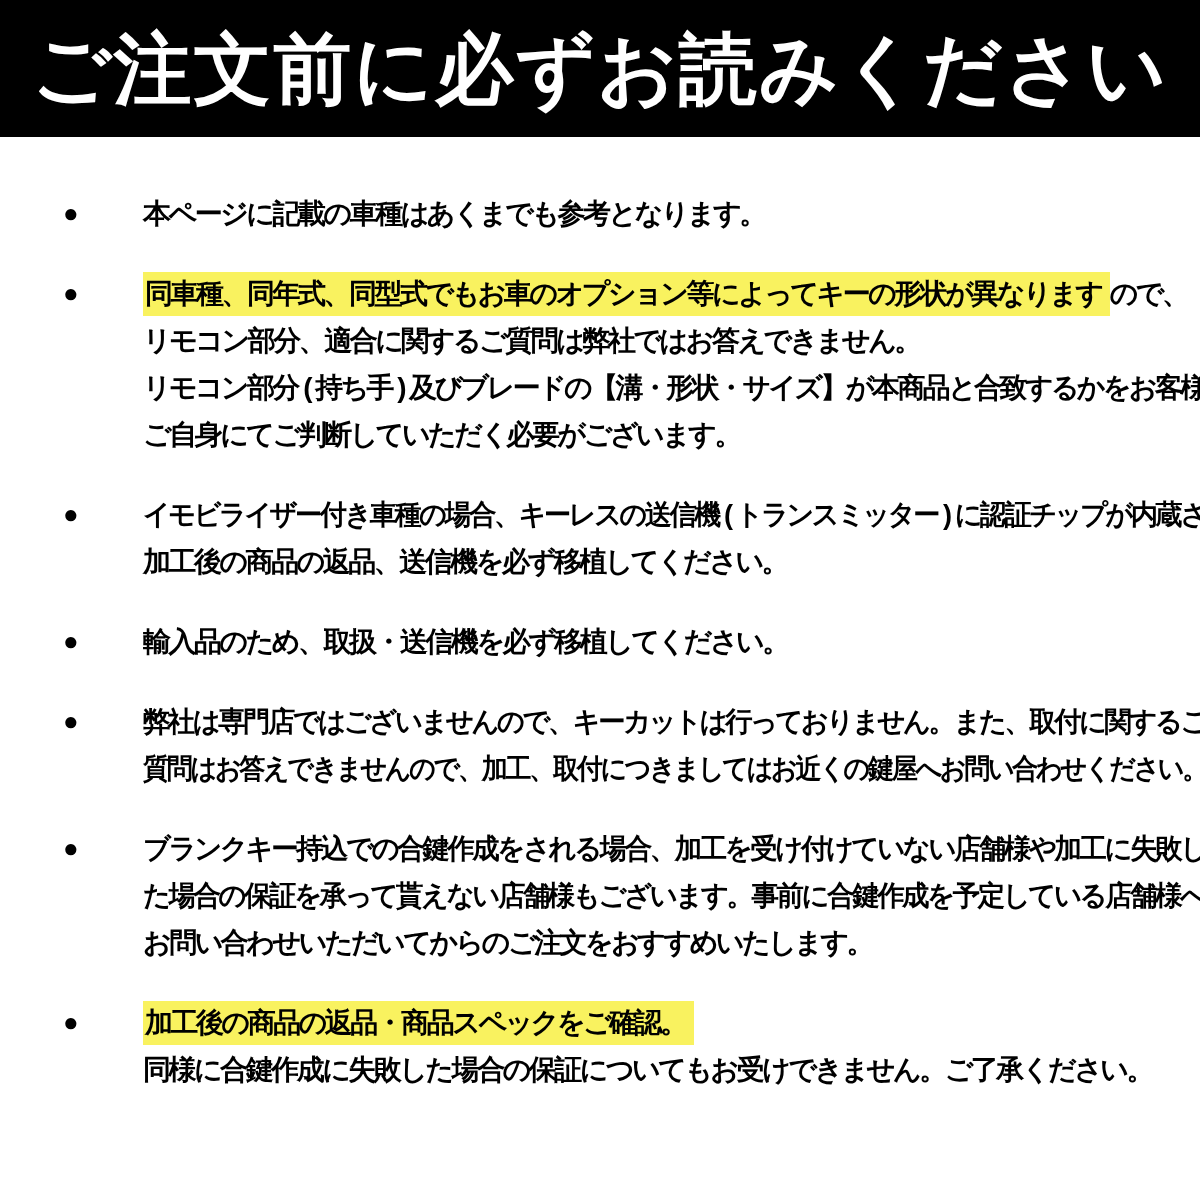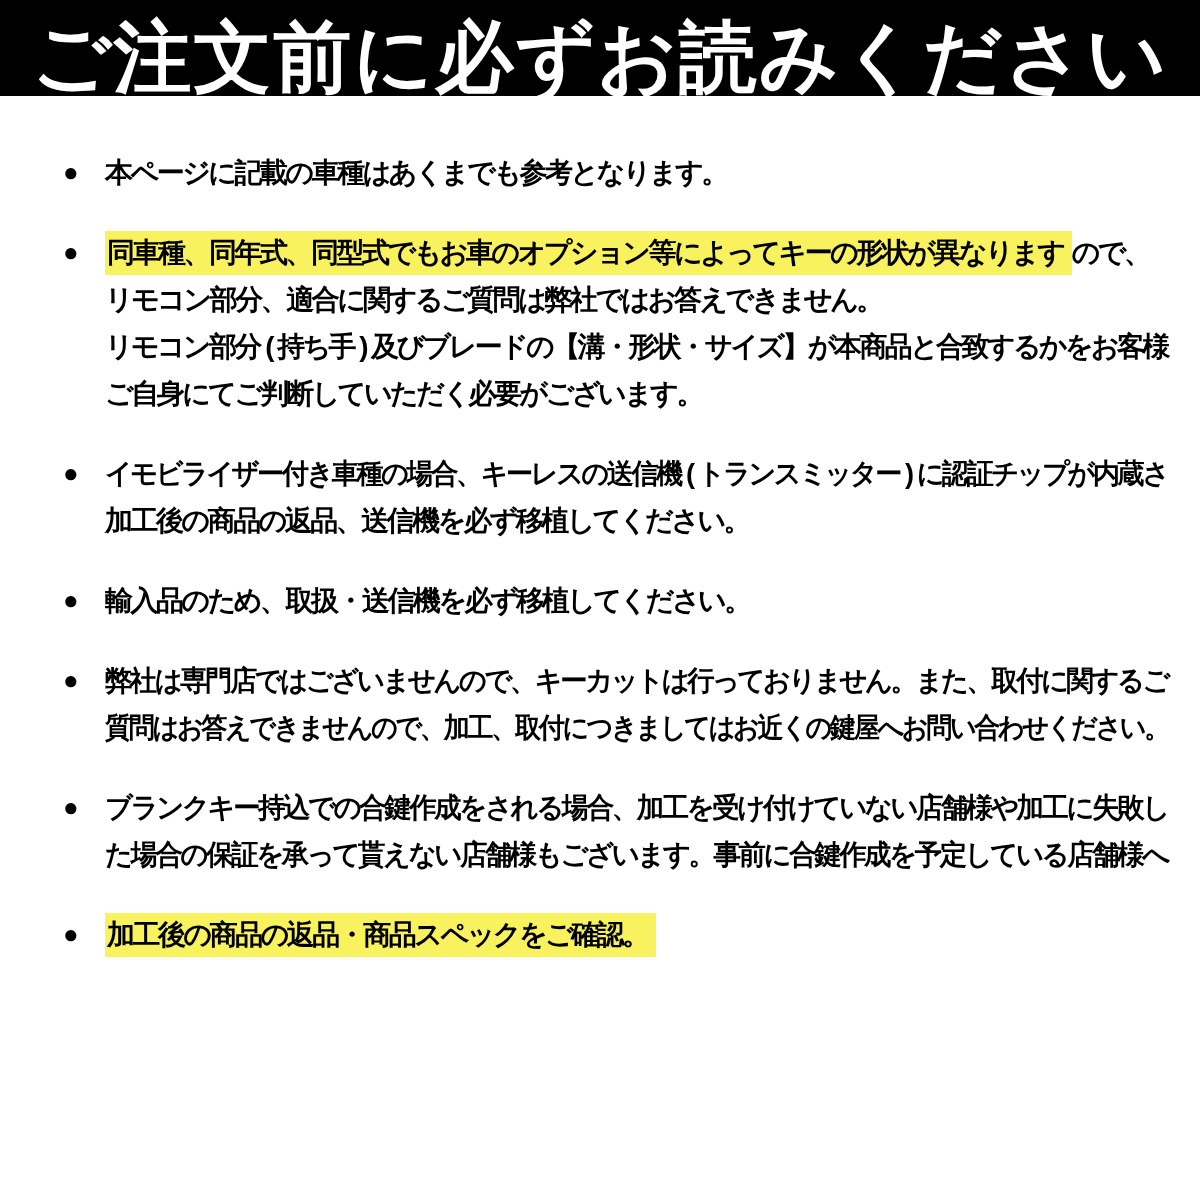--- a/index.html
+++ b/index.html
@@ -9,24 +9,24 @@
   body {
     width: 1200px;
     height: 1200px;
     background: var(--body-bg, #ffffff);
     color: var(--text, #000000);
     font-family: "Liberation Sans", "DejaVu Sans", sans-serif;
     font-weight: 700;
     overflow: hidden;
   }
   .header {
-    height: 96px;
+    height: 137px;
     background: var(--header-bg, #000000);
     display: flex;
-    align-items: flex-end;
+    align-items: center;
     justify-content: center;
   }
   .header-title {
     color: var(--header-text, #ffffff);
     font-size: 78px;
     letter-spacing: 2px;
     white-space: nowrap;
     line-height: 1;
   }
   .content {
@@ -47,20 +47,21 @@
     flex: 1 1 auto;
     min-width: 0;
   }
   .note-line {
     height: 47px;
     line-height: 47px;
     font-size: 28px;
     letter-spacing: -2.5px;
     white-space: nowrap;
     overflow: visible;
+    margin-left: 38px;
   }
   .line-inner {
     display: inline-block;
     transform-origin: left center;
   }
   .hl {
     background: var(--hl, #f9f25f);
     padding: 6px 8px 7px 2px;
   }
 </style>
@@ -105,21 +106,23 @@
       <div class="note-body">
         <div class="note-line"><span class="line-inner" style="transform: scaleX(0.9752);"><span class="plain">弊社は専門店ではございませんので、キーカットは行っておりません。また、取付に関するご</span></span></div>
         <div class="note-line"><span class="line-inner" style="transform: scaleX(0.9316);"><span class="plain">質問はお答えできませんので、加工、取付につきましてはお近くの鍵屋へお問い合わせください。</span></span></div>
       </div>
     </div>
     <div class="note">
       <span class="bullet">●</span>
       <div class="note-body">
         <div class="note-line"><span class="line-inner" style="transform: scaleX(0.9797);"><span class="plain">ブランクキー持込での合鍵作成をされる場合、加工を受け付けていない店舗様や加工に失敗し</span></span></div>
         <div class="note-line"><span class="line-inner" style="transform: scaleX(0.9797);"><span class="plain">た場合の保証を承って貰えない店舗様もございます。事前に合鍵作成を予定している店舗様へ</span></span></div>
+        <div class="note-line"><span class="line-inner"><span class="plain">お問い合わせいただいてからのご注文をおすすめいたします。</span></span></div>
       </div>
     </div>
     <div class="note">
       <span class="bullet">●</span>
       <div class="note-body">
         <div class="note-line"><span class="line-inner"><span class="hl">加工後の商品の返品・商品スペックをご確認。</span></span></div>
+        <div class="note-line"><span class="line-inner"><span class="plain">同様に合鍵作成に失敗した場合の保証についてもお受けできません。ご了承ください。</span></span></div>
       </div>
     </div>
   </div>
 
 </body></html>

